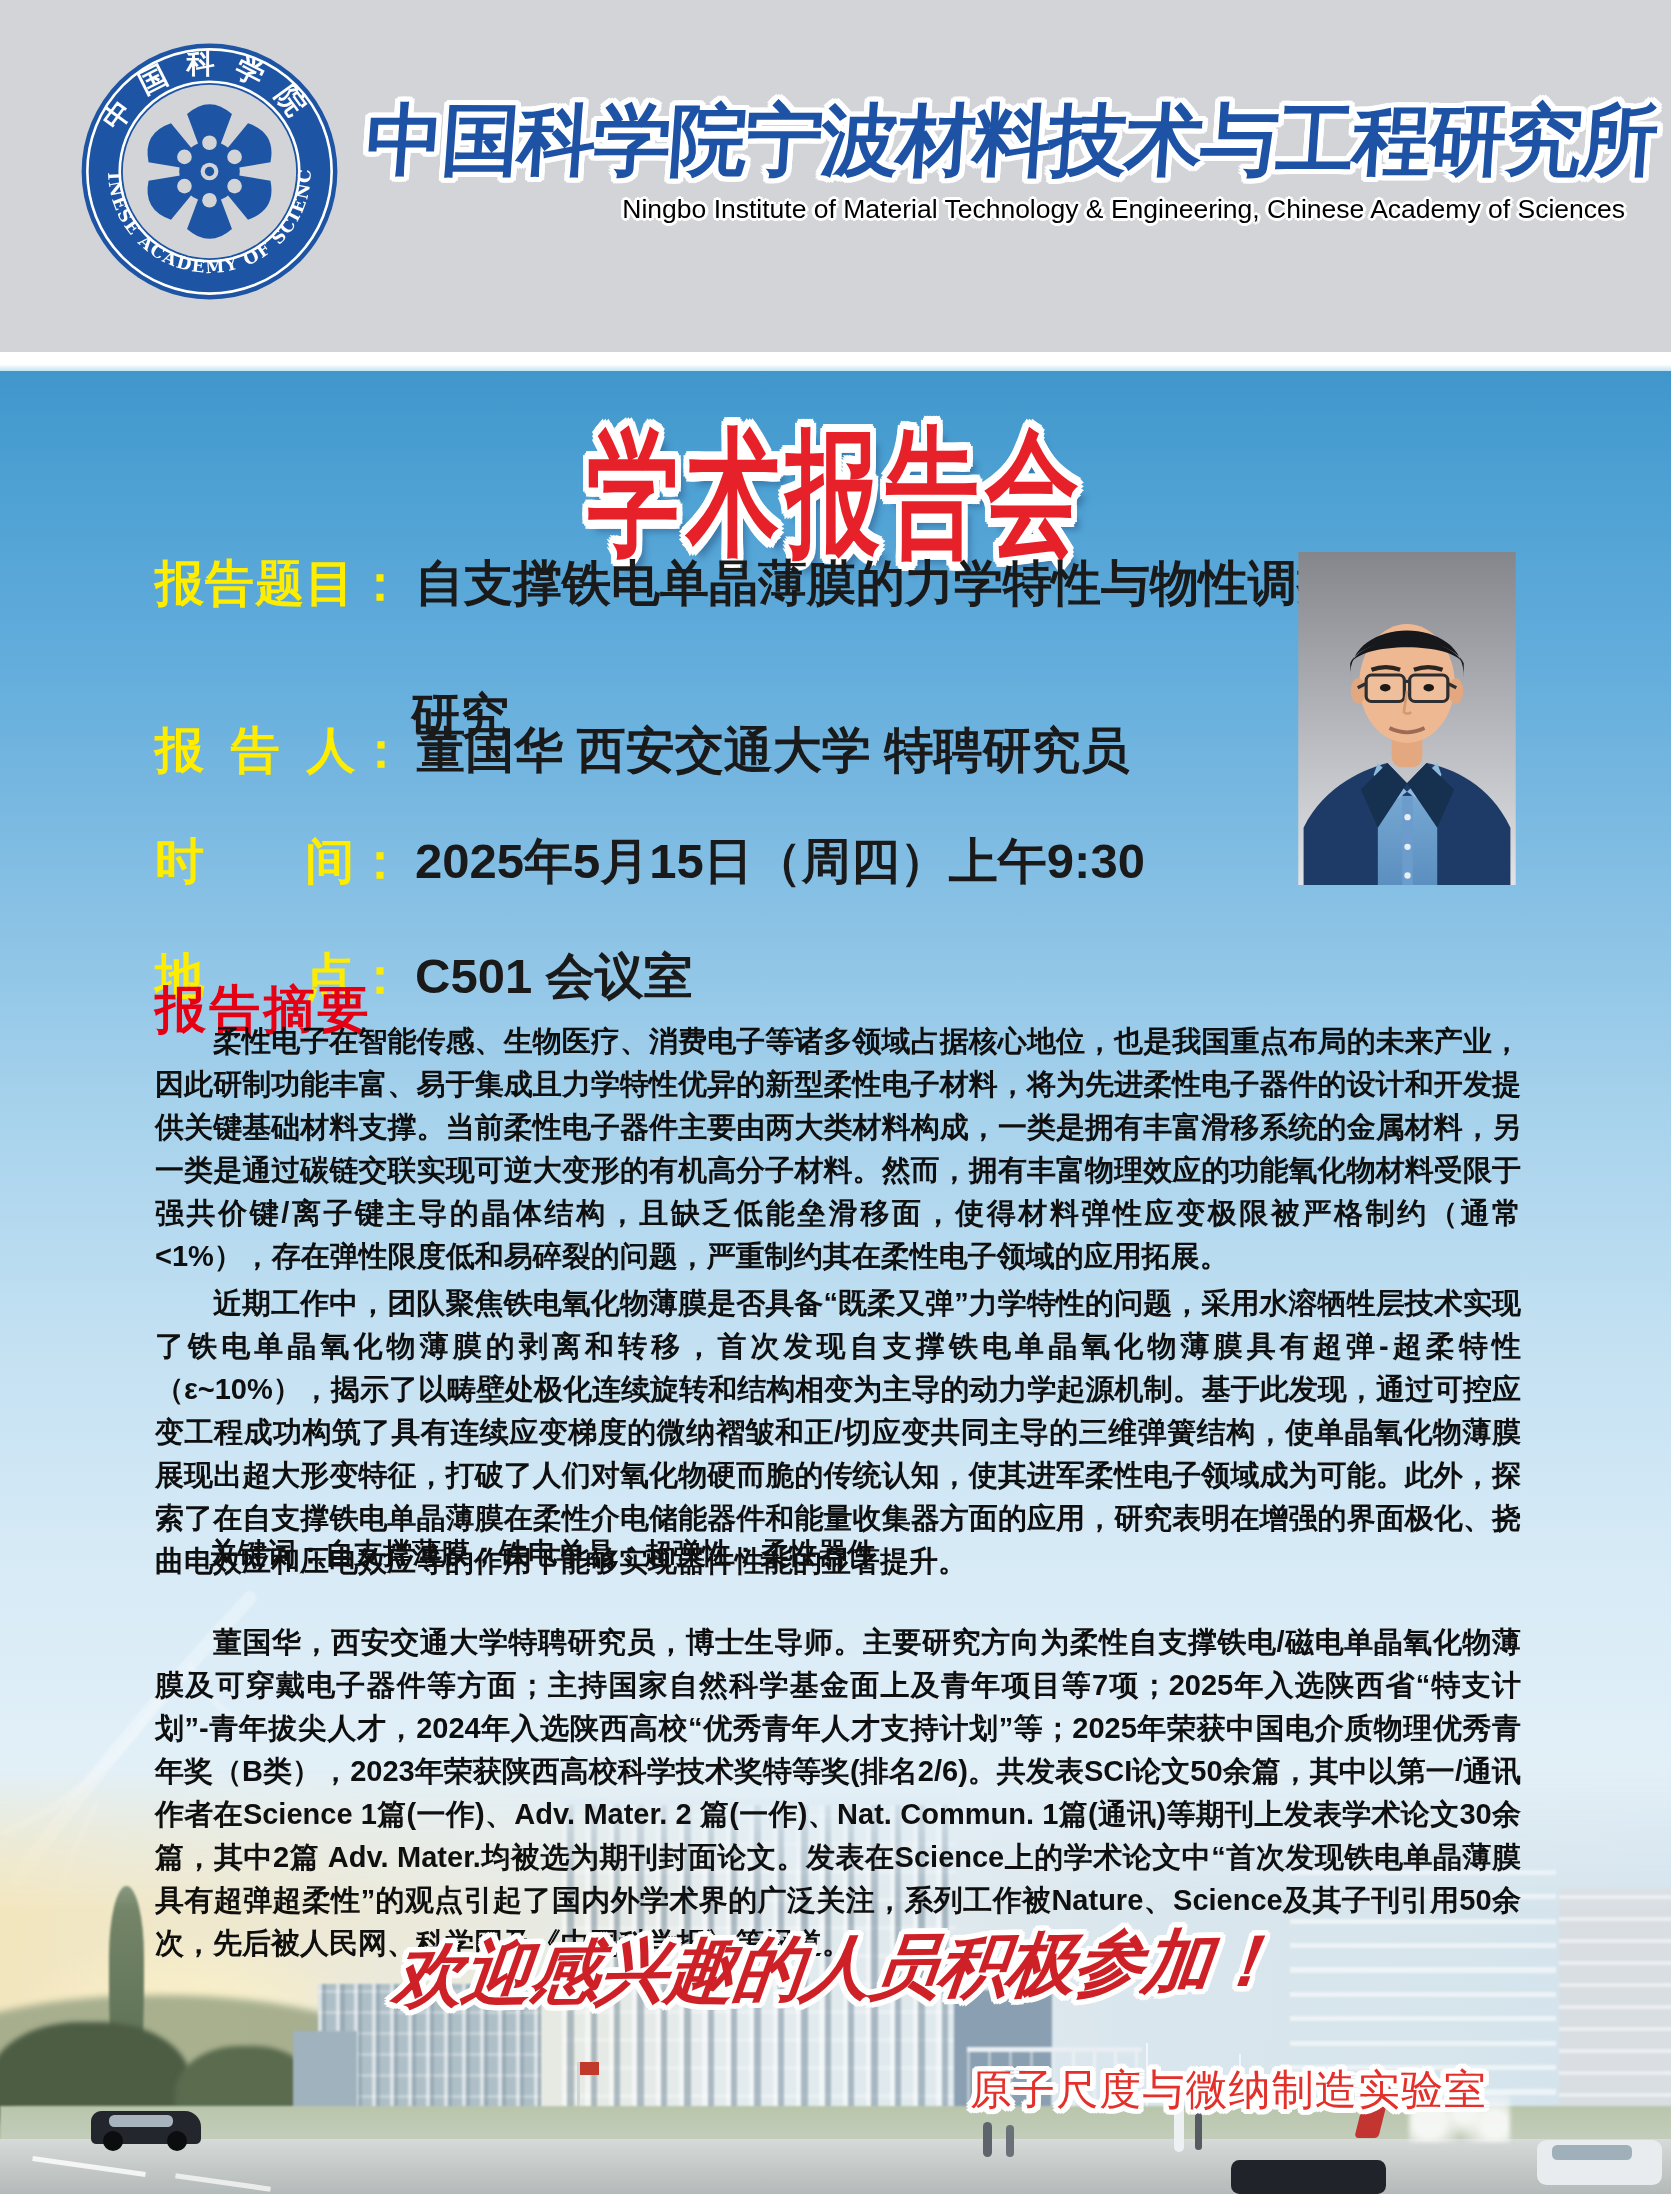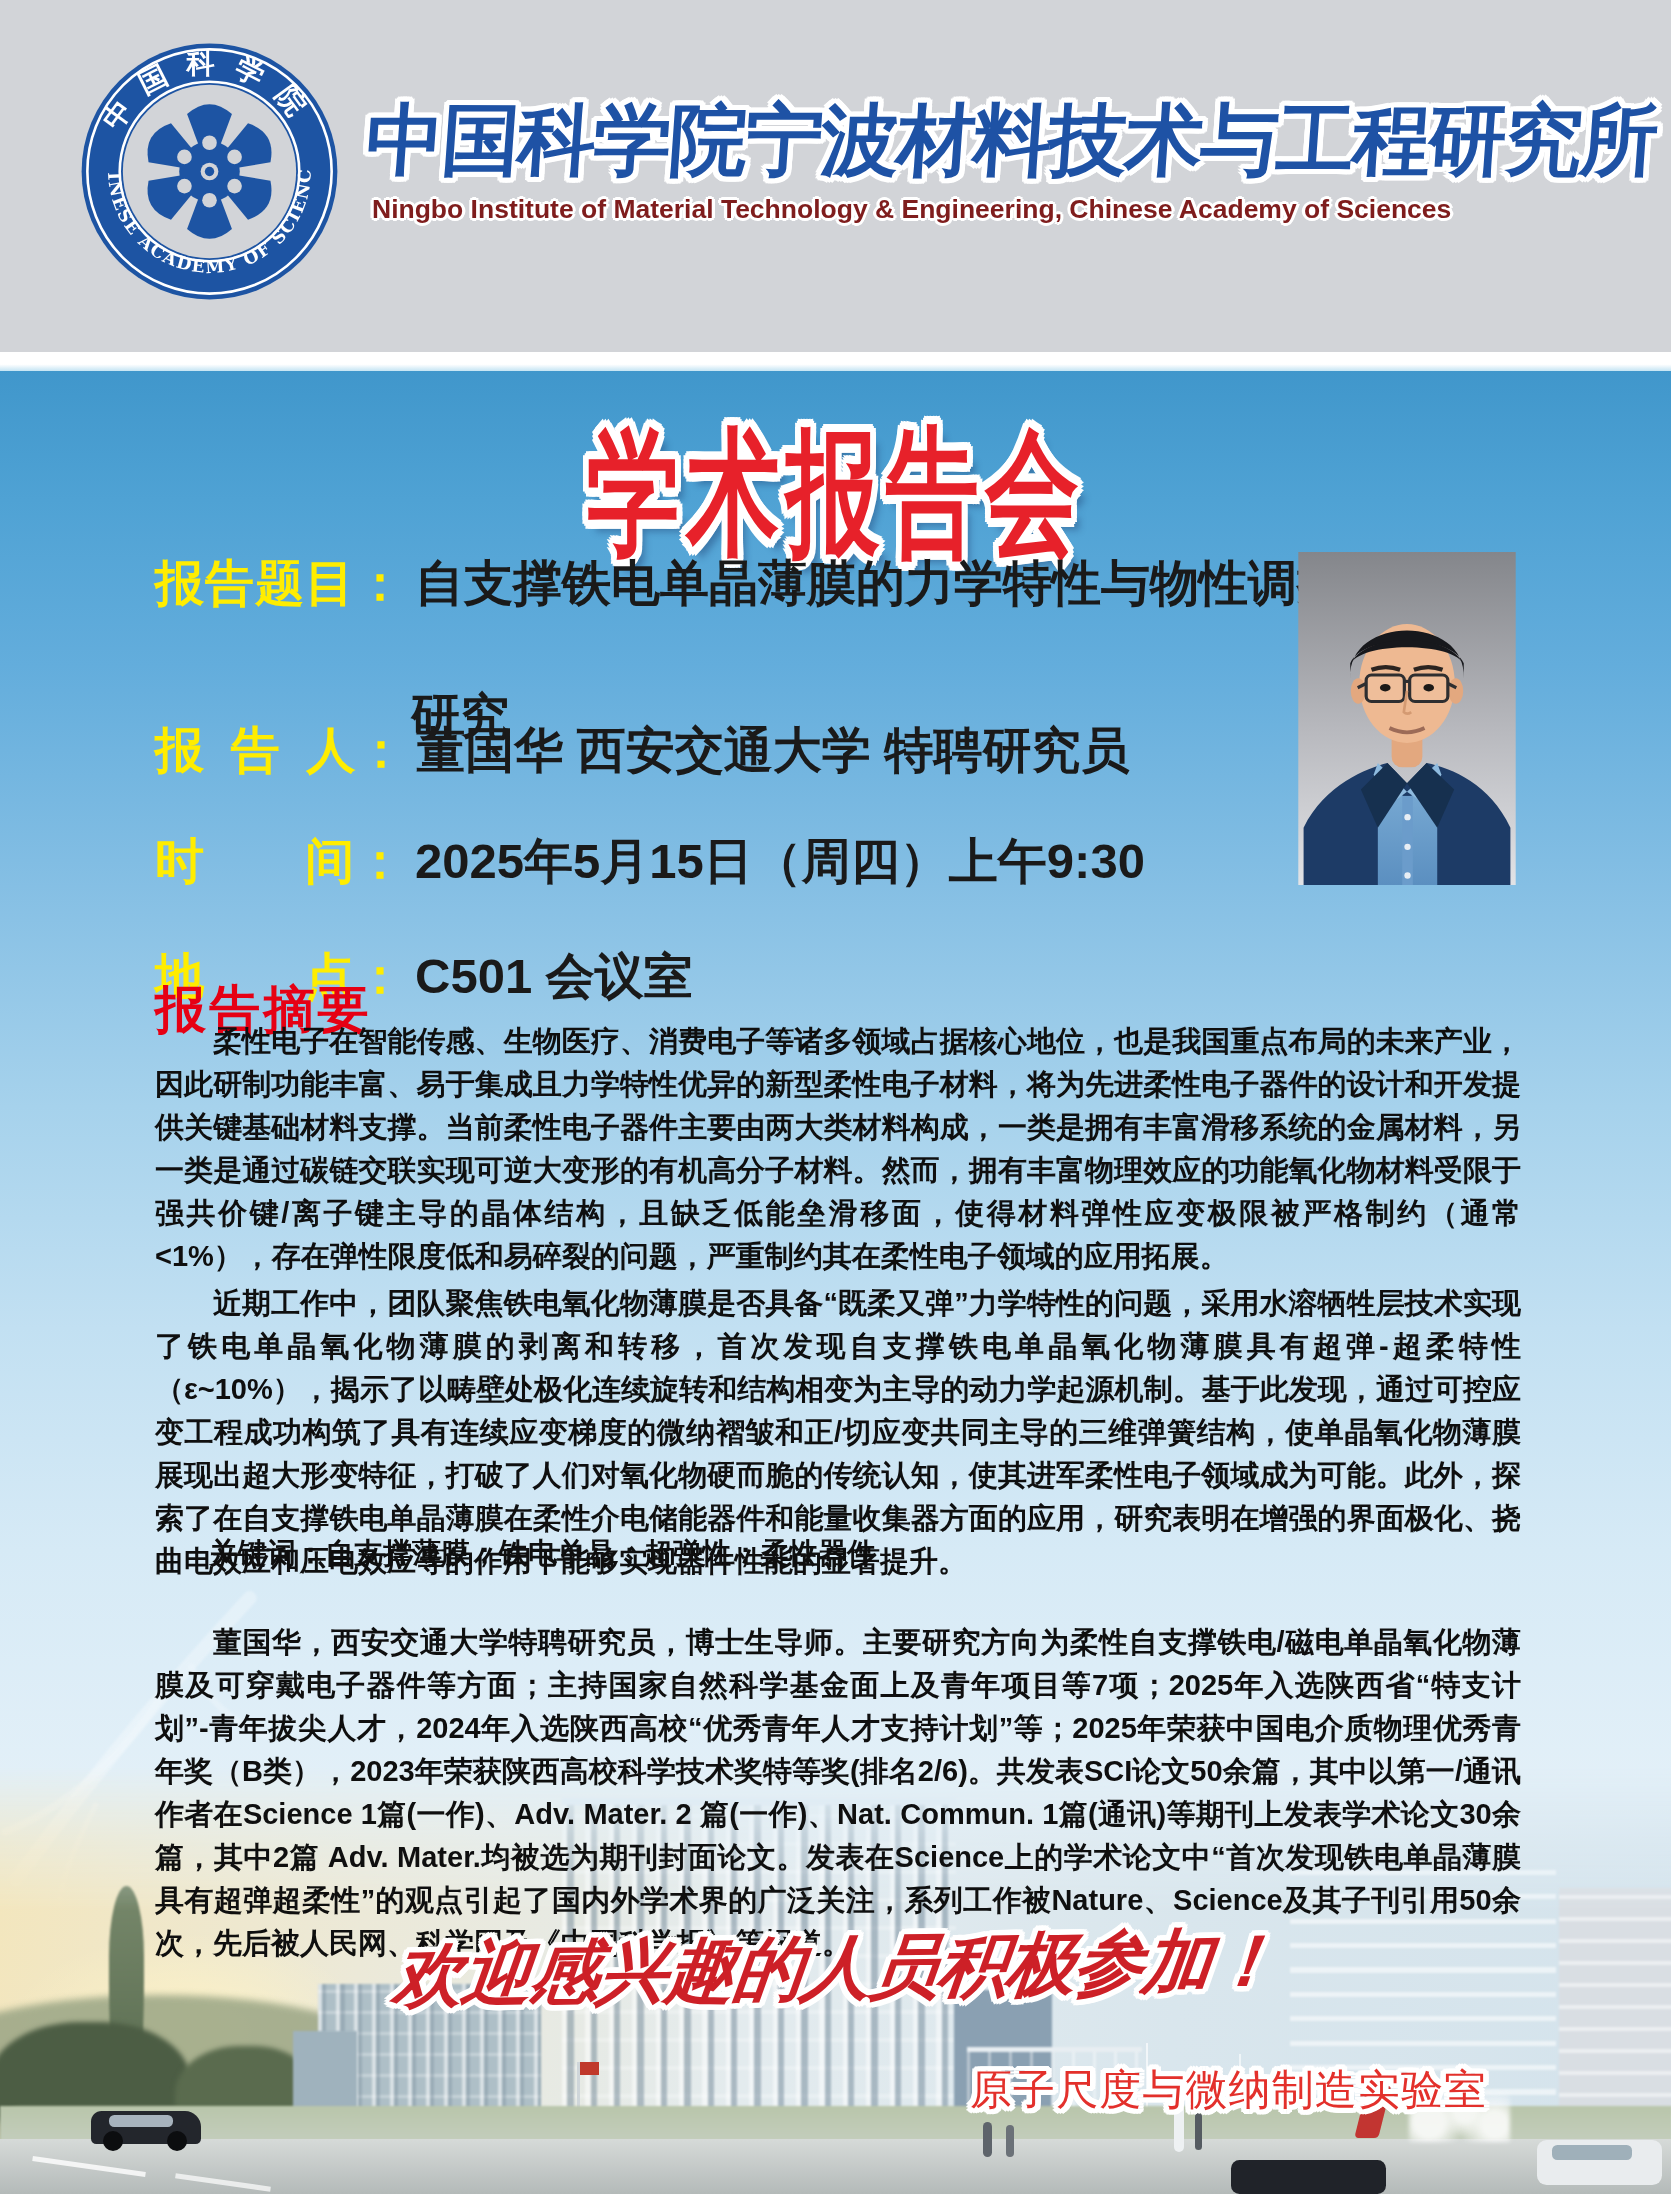--- a/index.html
+++ b/index.html
@@ -27,21 +27,21 @@
     4.2px 8.5px 0 #fff,4.2px -8.5px 0 #fff,-4.2px 8.5px 0 #fff,-4.2px -8.5px 0 #fff,
     11.7px 11.7px 9.6px rgba(25,55,105,.4);}
 
   
   .logo{position:absolute;left:79px;top:41px;width:261px;height:261px;}
   .inst-cn{position:absolute;left:366px;top:89px;width:1274px;
     font-family:"DejaVu Serif","Liberation Serif",serif;font-weight:700;
     font-size:78px;letter-spacing:-2.1px;color:#1e52a5;transform:skewX(-4deg);
     white-space:nowrap;}
   .inst-en{position:absolute;left:372px;top:194px;width:1253px;
-    font-weight:700;font-size:26.5px;color:#7f1d1d;letter-spacing:0px;white-space:nowrap;}
+    font-weight:400;font-size:26.5px;color:#000000;letter-spacing:0px;white-space:nowrap;text-align:right;}
 
   
   .main-title{position:absolute;left:0;top:420px;width:100%;text-align:center;
     font-family:"DejaVu Serif","Liberation Serif",serif;font-weight:700;
     font-size:137px;line-height:1.05;letter-spacing:9.6px;color:#e7212a;
     transform:scaleX(.68);transform-origin:50% 50%;white-space:nowrap;z-index:6;}
 
   
   .info-row{position:absolute;left:155px;white-space:nowrap;z-index:6;font-size:49px;font-weight:700;}
   .lbl{color:#ffed00;letter-spacing:1.1px;}

